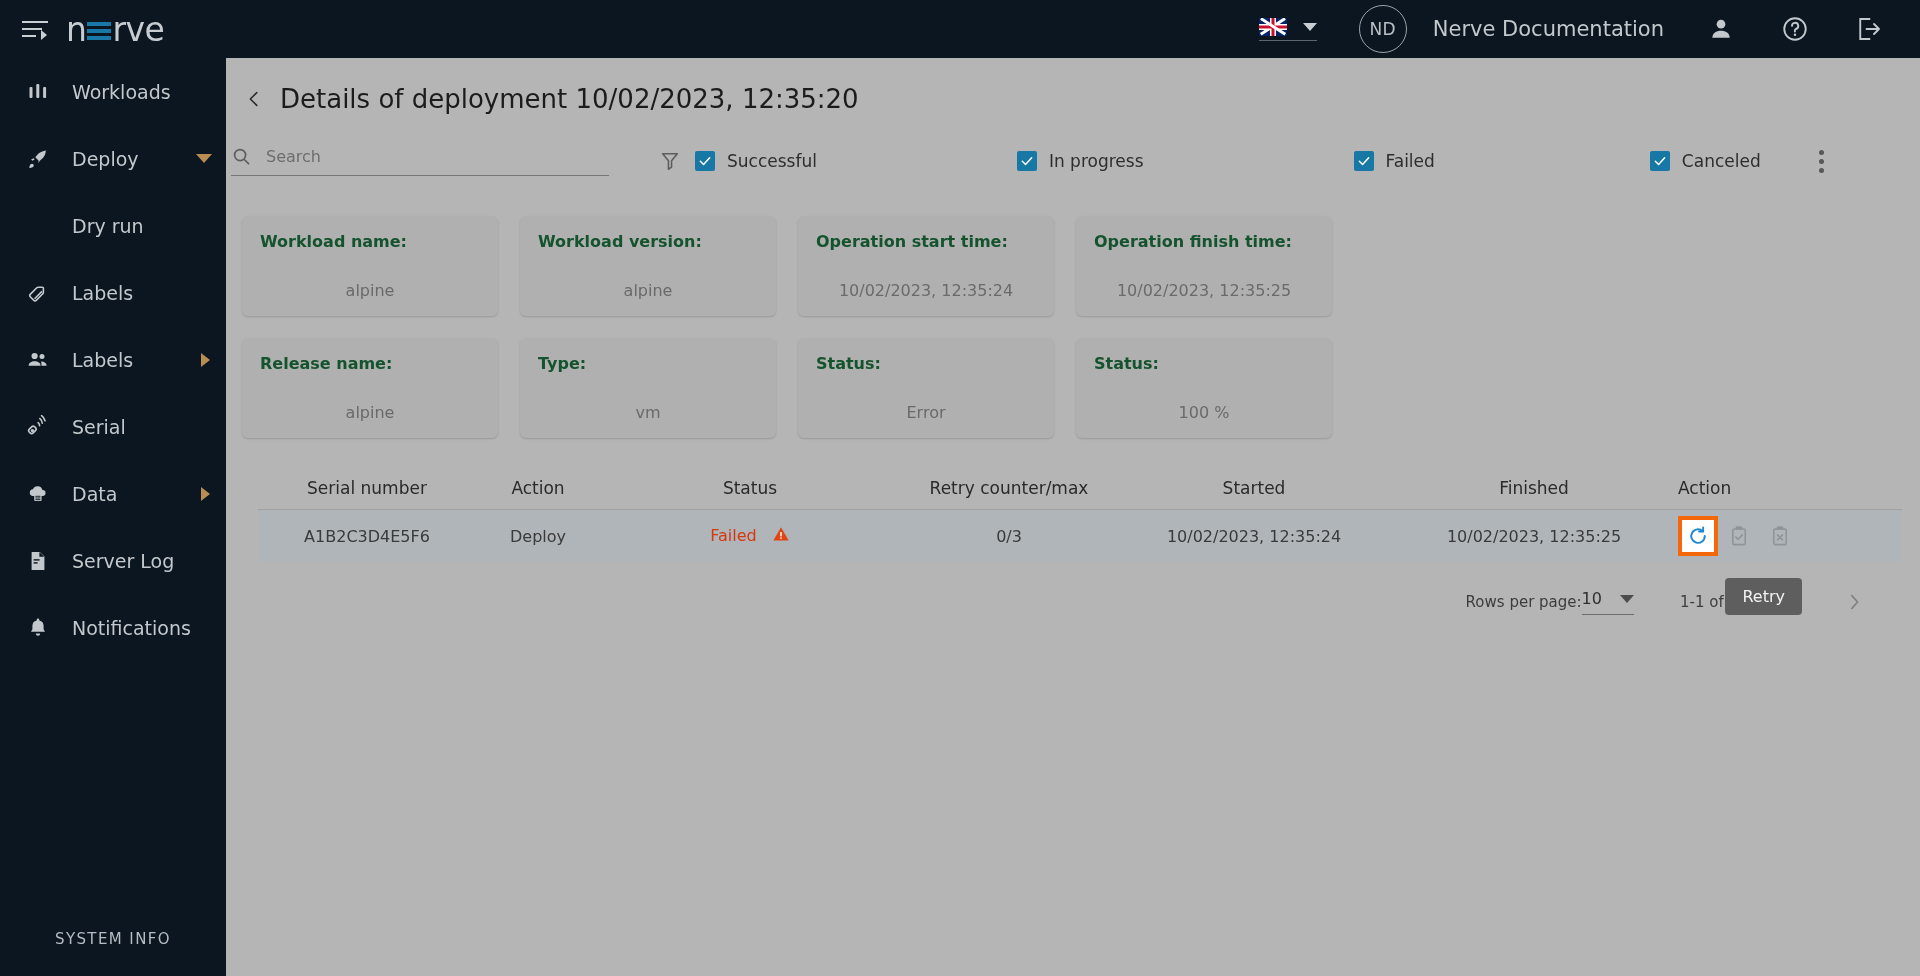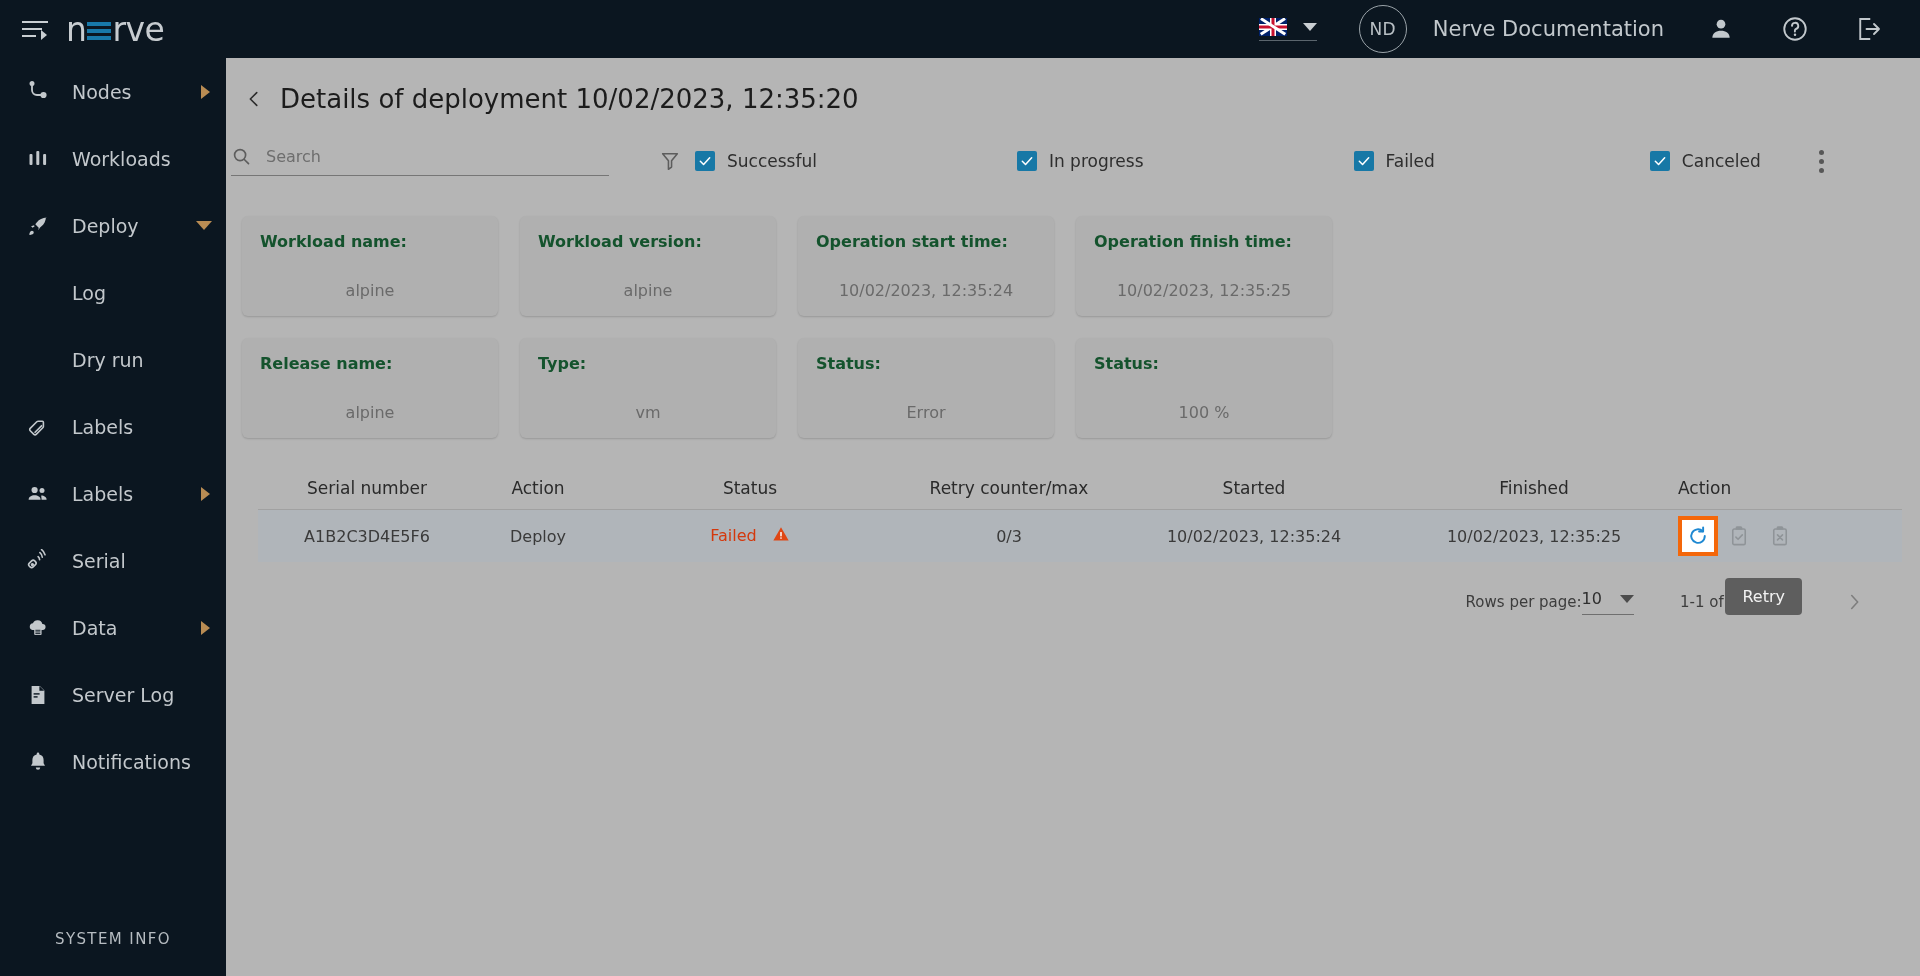--- a/index.html
+++ b/index.html
@@ -266,31 +266,20 @@
       <svg width="30" height="30" viewBox="0 0 24 24" fill="none" stroke="#c2c8cc" stroke-width="1.5">
         <path d="M13 4H5v16h8"></path>
         <path d="M16 8l4 4-4 4M20 12H10" stroke-linecap="round" stroke-linejoin="round"></path>
       </svg>
     </div>
   </div>
 </div>
 
 <div class="sidebar">
 
-  <div class="nav-item">
-    <span class="ni-ico">
-      <svg width="24" height="24" viewBox="0 0 24 24" fill="none" stroke="#c3c8cc" stroke-width="1.8">
-        <path d="M6 3v7a5 5 0 0 0 5 5h5" stroke-linecap="round"></path>
-        <circle cx="6" cy="3.5" r="1.6" fill="#c3c8cc"></circle>
-        <circle cx="17.5" cy="15" r="2.2" fill="#c3c8cc"></circle>
-      </svg>
-    </span>
-    <span>Nodes</span>
-    <span class="arrow-r"></span>
-  </div>
 
   <div class="nav-item">
     <span class="ni-ico">
       <svg width="24" height="24" viewBox="0 0 24 24" fill="#c3c8cc">
         <rect x="3.5" y="7" width="3" height="11" rx="1"></rect>
         <rect x="10.3" y="4" width="3" height="14" rx="1"></rect>
         <rect x="17.1" y="7" width="3" height="11" rx="1"></rect>
       </svg>
     </span>
     <span>Workloads</span>
@@ -302,23 +291,20 @@
         <path d="M20.5 3.5c-4 .2-7.3 1.9-9.6 4.8l-1.6 2 3.9 3.9 2-1.6c2.9-2.3 4.6-5.6 4.8-9.6z"></path>
         <path d="M8.1 11.3l-3 1 1.4 1.4 2-1.1z"></path>
         <path d="M12.3 15.5l1 -3 .3 1.6-1.1 2z"></path>
         <path d="M3.2 20.8c1.3.3 3.1-.2 4-1.1.7-.7.7-1.8 0-2.5s-1.8-.7-2.5 0c-.9.9-1.4 2.4-1.5 3.6z"></path>
       </svg>
     </span>
     <span>Deploy</span>
     <span class="arrow-d"></span>
   </div>
 
-  <div class="nav-sub">
-    <span>Log</span>
-  </div>
 
   <div class="nav-sub">
     <span>Dry run</span>
   </div>
 
   <div class="nav-item">
     <span class="ni-ico">
       <svg width="24" height="24" viewBox="0 0 24 24" fill="none" stroke="#c3c8cc" stroke-width="1.6">
         <path d="M4.2 13.4 10.8 6.8a2 2 0 0 1 1.4-.6h4.2a1 1 0 0 1 1 1v4.2a2 2 0 0 1-.6 1.4l-6.6 6.6a1.6 1.6 0 0 1-2.3 0l-3.7-3.7a1.6 1.6 0 0 1 0-2.3z"></path>
         <path d="M8.6 17.8 16 10.4"></path>

